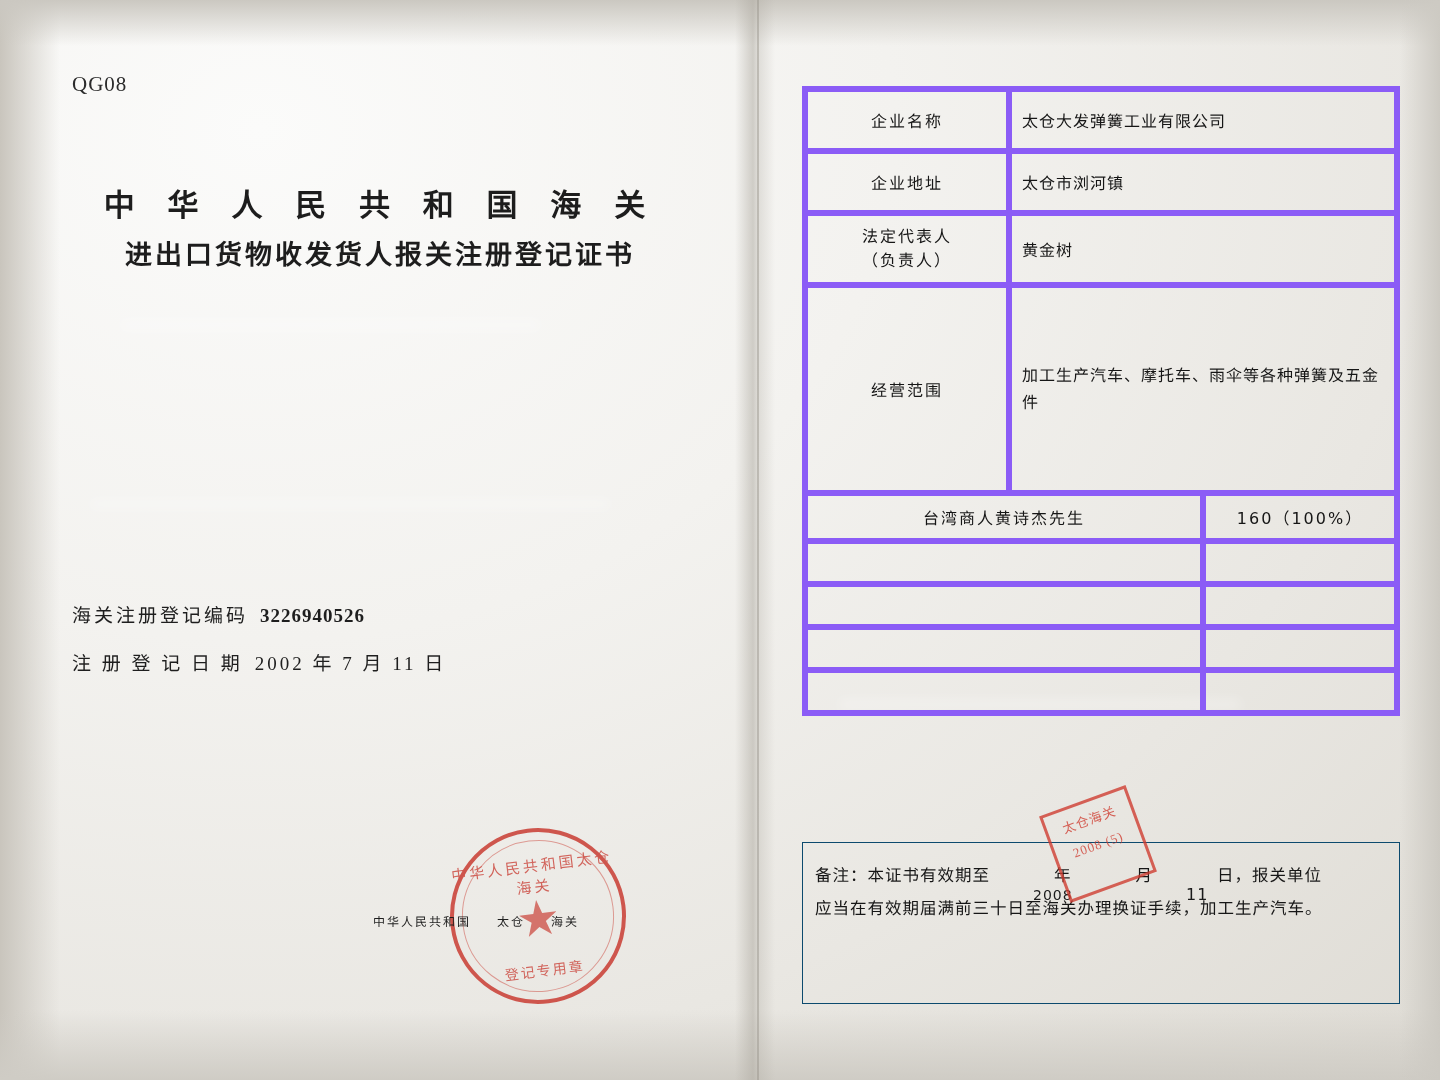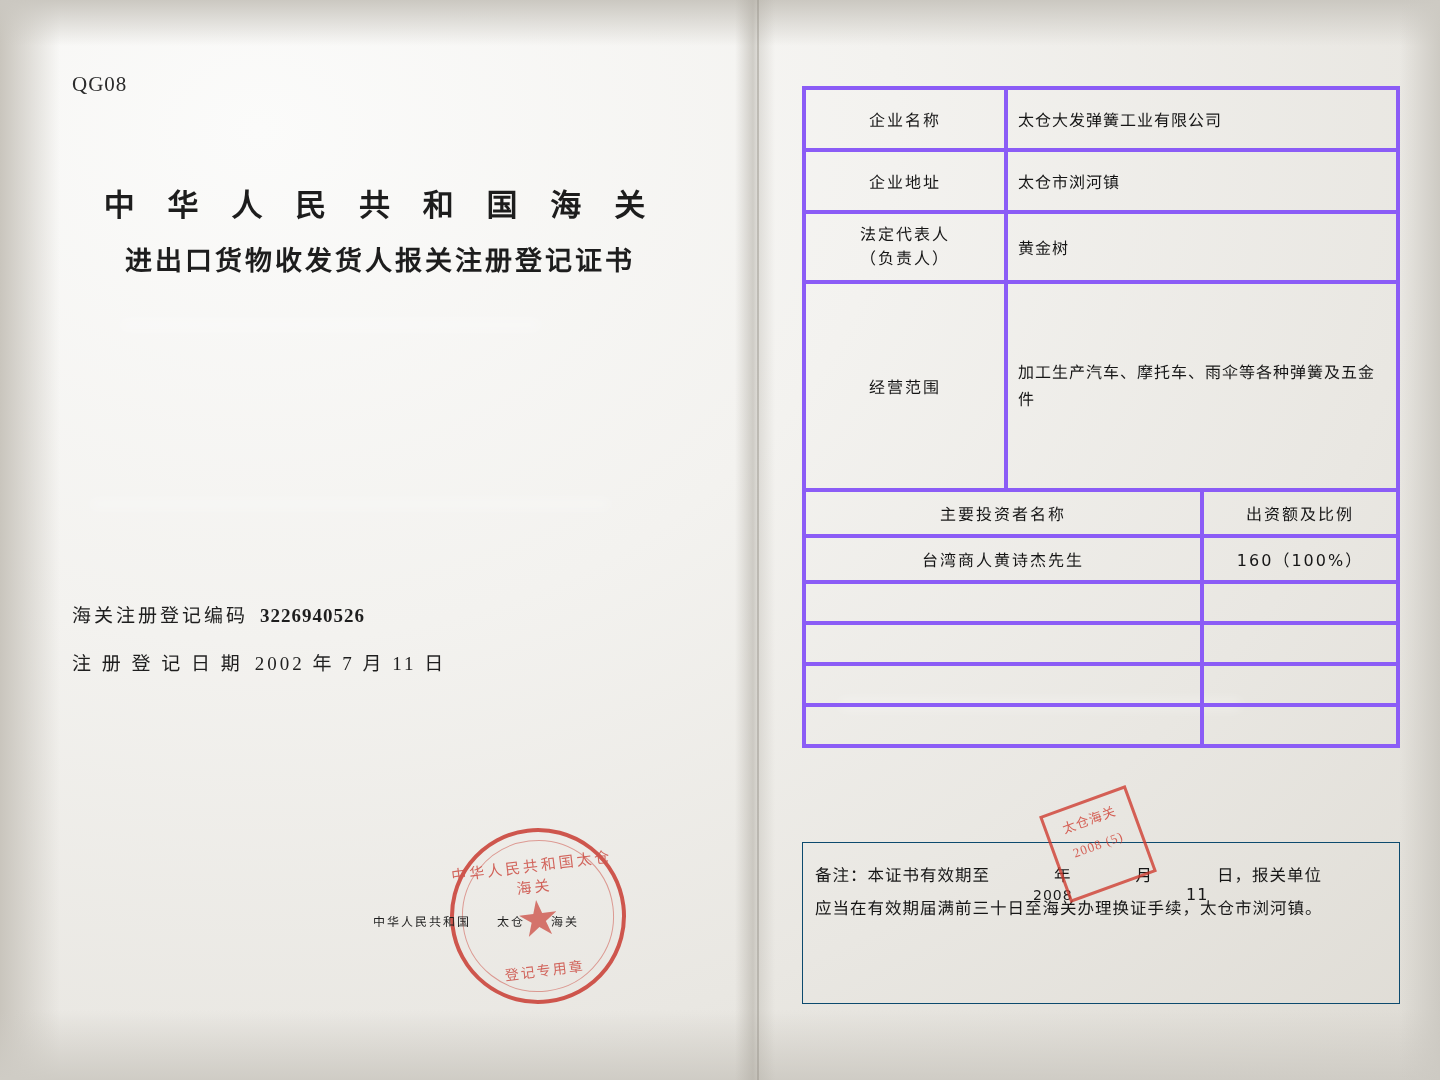--- a/index.html
+++ b/index.html
@@ -78,21 +78,21 @@
     text-align: center;
     color: #1d1d1d;
   }
   .title-line1 {
     font-size: 31px;
     letter-spacing: 11px;
     font-weight: 600;
     font-family: "DejaVu Serif", "Liberation Serif", serif;
   }
   .title-line2 {
-    margin-top: 14px;
+    margin-top: 8px;
     font-size: 27px;
     letter-spacing: 3px;
     font-weight: 600;
     font-family: "DejaVu Serif", "Liberation Serif", serif;
   }
   .reg-row {
     position: absolute;
     left: 72px;
     color: #1e1e1e;
     font-size: 19px;
@@ -164,21 +164,21 @@
 
   
   .tbl {
     position: absolute;
     left: 802px; top: 86px;
     width: 598px;
     border-collapse: collapse;
     table-layout: fixed;
   }
   .tbl td {
-    border: 4px solid #8b5cf6;
+    border: 6px solid #8b5cf6;
     font-size: 16px;
     color: #161616;
     padding: 9px 10px;
     vertical-align: middle;
     font-family: "DejaVu Sans", "Liberation Sans", sans-serif;
   }
   .tbl td.label {
     text-align: center;
     letter-spacing: 2px;
     width: 178px;
@@ -307,24 +307,20 @@
           <div>法定代表人</div>
           <div>（负责人）</div>
         </td>
         <td class="value" colspan="2">黄金树</td>
       </tr>
       <tr class="row-scope">
         <td class="label">经营范围</td>
         <td class="value scope-val" colspan="2">加工生产汽车、摩托车、雨伞等各种弹簧及五金件</td>
       </tr>
 
-      <tr class="row-hdr">
-        <td class="center" colspan="2">主要投资者名称</td>
-        <td class="center">出资额及比例</td>
-      </tr>
       <tr class="row-inv">
         <td class="center" colspan="2">台湾商人黄诗杰先生</td>
         <td class="center">160（100%）</td>
       </tr>
       <tr class="row-inv">
         <td class="center" colspan="2">&nbsp;</td>
         <td class="center">&nbsp;</td>
       </tr>
       <tr class="row-inv">
         <td class="center" colspan="2">&nbsp;</td>
@@ -336,21 +332,21 @@
       </tr>
       <tr class="row-inv">
         <td class="center" colspan="2">&nbsp;</td>
         <td class="center">&nbsp;</td>
       </tr>
     </tbody>
   </table>
 
   <div class="remark">
     <span>备注：本证书有效期至</span><span class="blank"></span><span>年</span><span class="blank"></span><span>月</span><span class="blank"></span><span>日，报关单位</span>
-    <div>应当在有效期届满前三十日至海关办理换证手续，太仓市浏河镇。</div>
+    <div>应当在有效期届满前三十日至海关办理换证手续，加工生产汽车。</div>
     <div class="ink-year">2008</div>
     <div class="ink-month">11</div>
   </div>
 
   <div class="seal2">
     <span>太仓海关</span>
     <span>2008 (5)</span>
   </div>
 </div>
 

